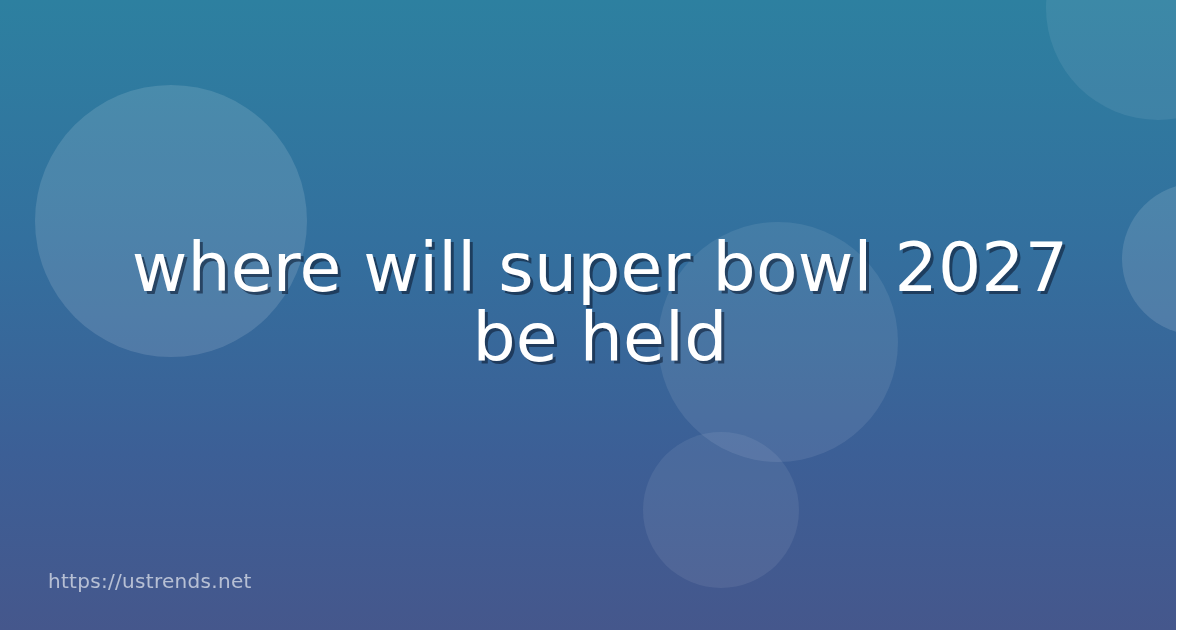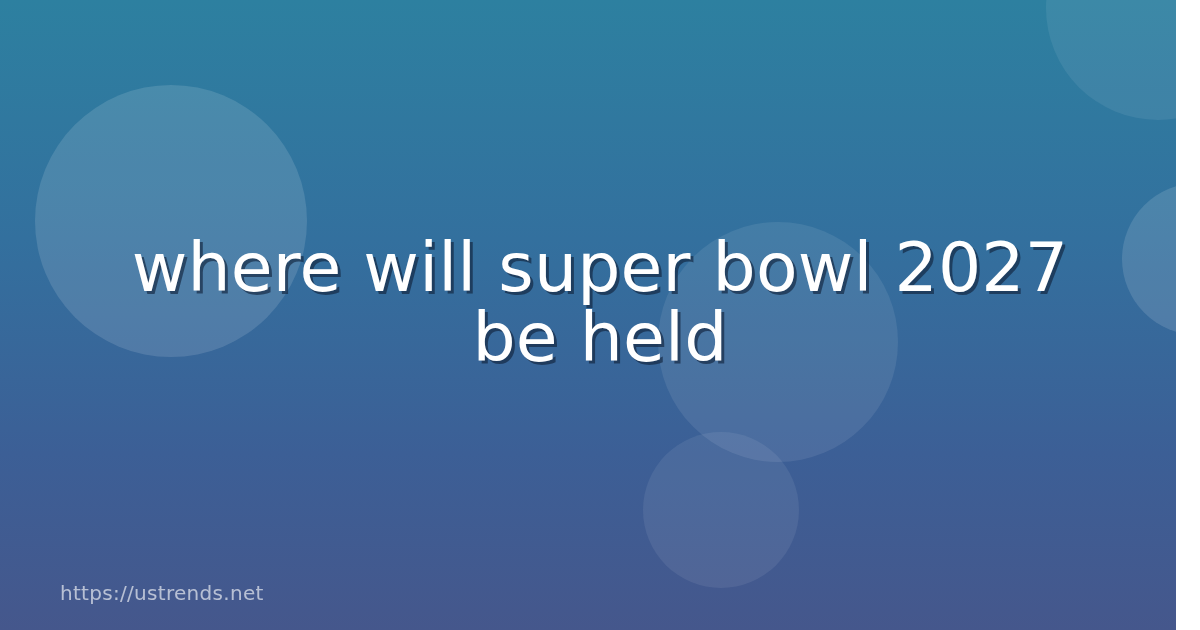--- a/index.html
+++ b/index.html
@@ -81,21 +81,21 @@
     letter-spacing: 0.2px;
     text-shadow: 3px 3px 0 rgba(16, 32, 56, 0.62);
     word-wrap: break-word;
   }
 
   
   #source-url {
     position: absolute;
     left: 48px;
     top: 569px;
-    margin: 12px;
+    margin: 0;
     font-size: 20px;
     font-weight: normal;
     color: rgba(255, 255, 255, 0.62);
     letter-spacing: 0.3px;
     text-decoration: none;
   }
 </style>
 </head>
 <body>
 

